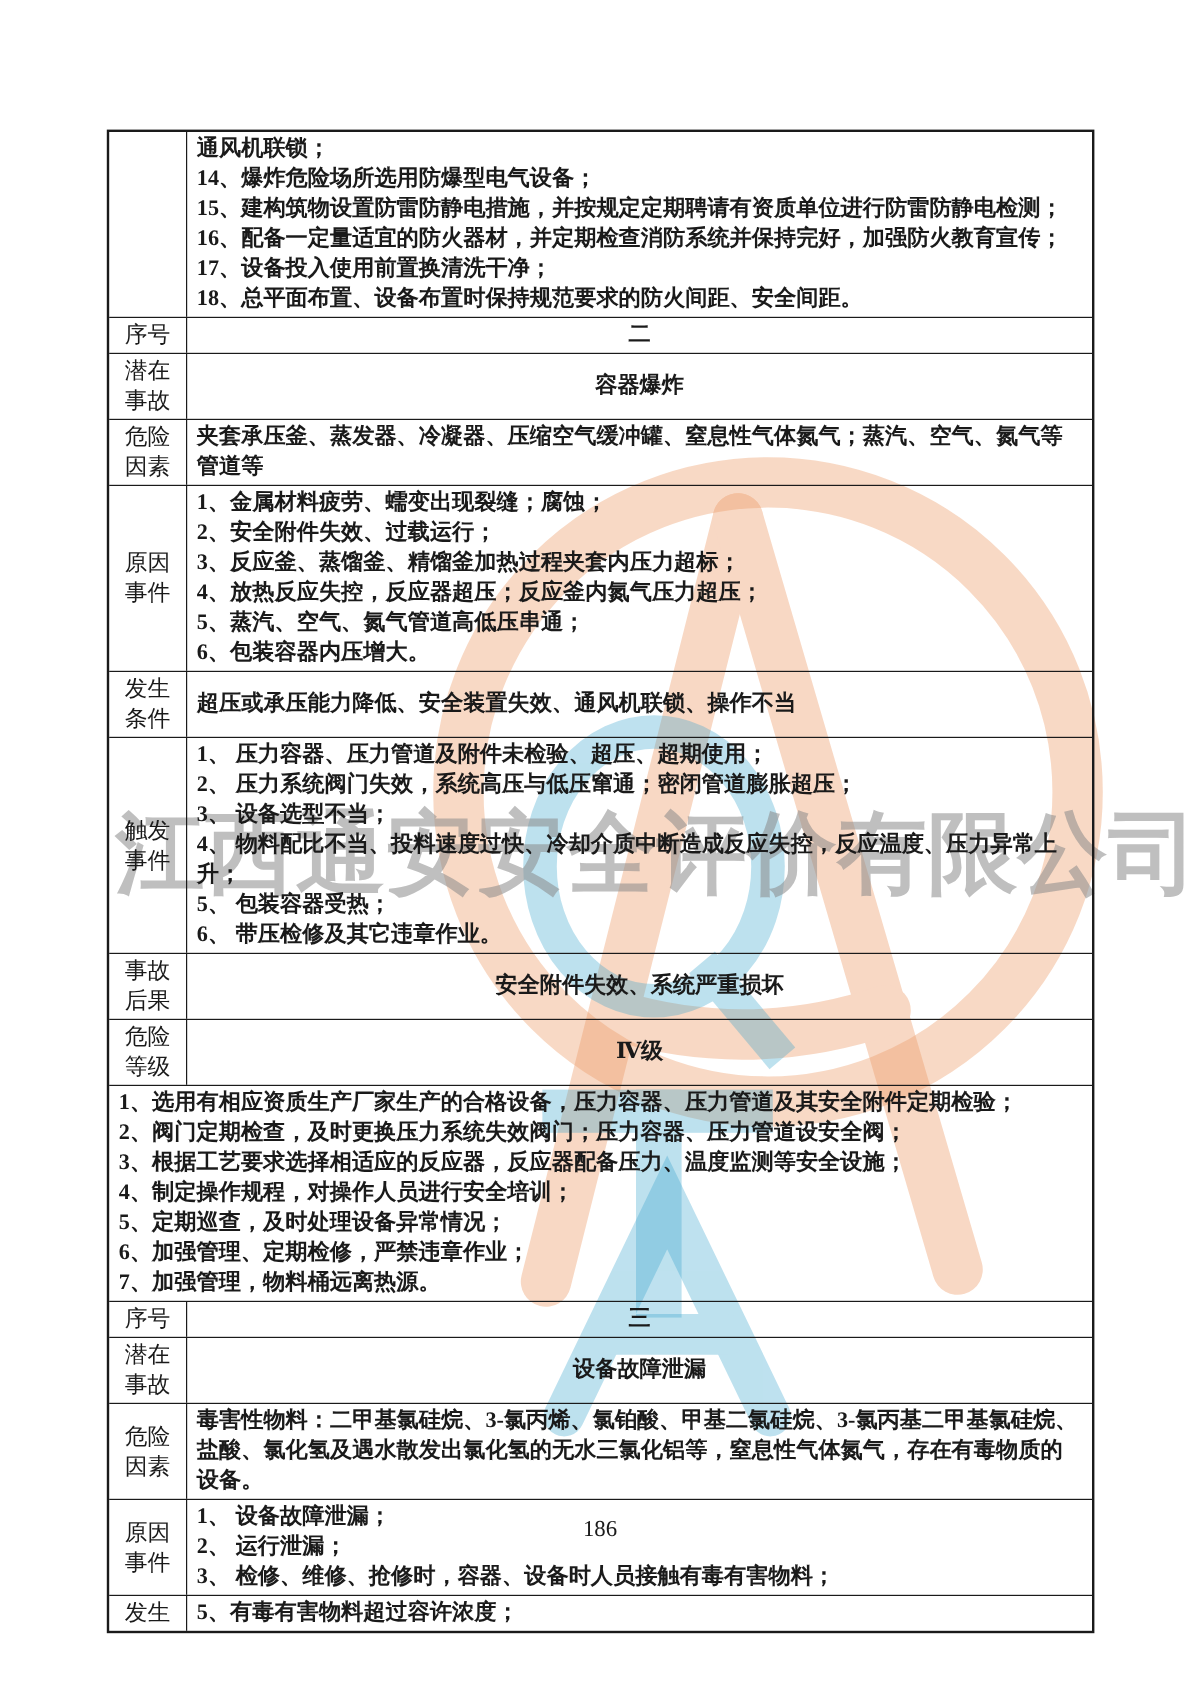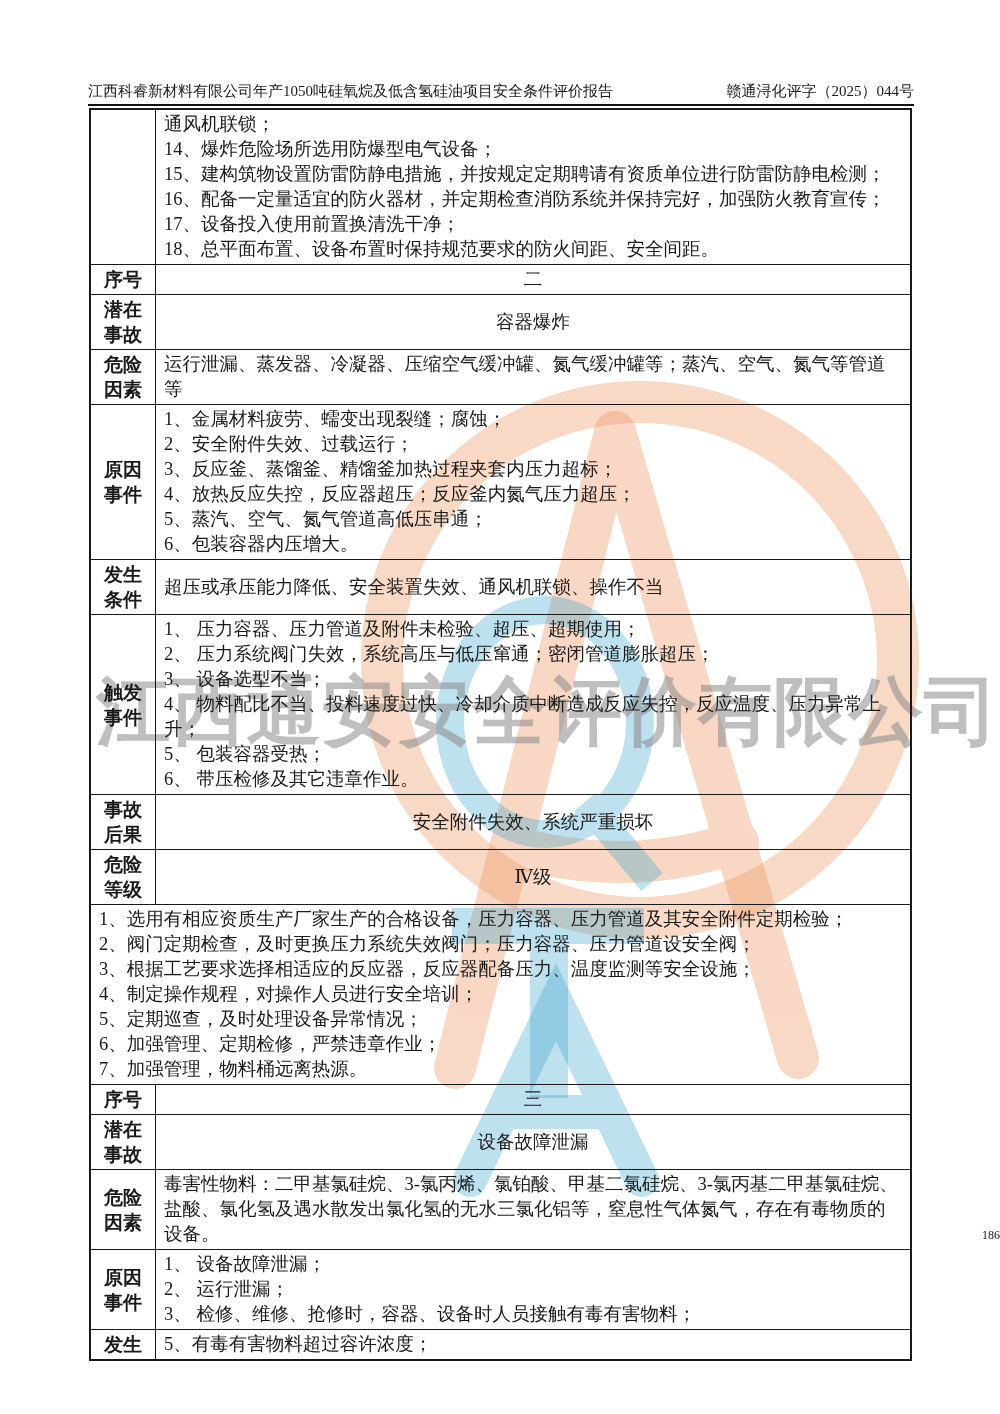--- a/index.html
+++ b/index.html
@@ -67,44 +67,45 @@
   .trow { display: flex; border-bottom: 1.5px solid #1a1a1a; }
   .trow:last-child { border-bottom: none; }
   .tlabel {
     width: 65px;
     flex: 0 0 65px;
     border-right: 1.5px solid #1a1a1a;
     display: flex;
     align-items: center;
     justify-content: center;
     text-align: center;
-    font-weight: bold;
+    font-weight: normal;
     font-size: 19px;
     line-height: 25px;
     white-space: pre-line;
     padding: 2px 1px;
   }
   .tcell {
     flex: 1;
     display: flex;
     align-items: center;
     font-size: 18.5px;
     line-height: 25px;
     white-space: pre-line;
     padding: 2px 8px;
+    font-weight: bold;
   }
   .tcell.center { justify-content: center; text-align: center; }
 
   .page-footer {
     position: absolute;
     left: 0;
-    top: 1228px;
+    top: 1264px;
     width: 100%;
-    text-align: right;
-    font-size: 12px;
+    text-align: center;
+    font-size: 19px;
   }
 </style>
 </head>
 <body>
 
 <div class="page">
 
   <div class="watermark-layer">
     <svg class="wm-svg" viewBox="0 0 1000 1414">
 
@@ -129,24 +130,20 @@
       <g fill="none" stroke-width="34" opacity="0.32" stroke-linecap="round" stroke="#35A3CC">
         <path d="M 470 1180 L 556 1002 L 642 1180"></path>
         <path d="M 508 1112 L 606 1112"></path>
       </g>
     </svg>
     <div class="wm-company">江西通安安全评价有限公司</div>
   </div>
 
   <div class="content-layer">
 
-    <div class="doc-header">
-      <span>江西科睿新材料有限公司年产1050吨硅氧烷及低含氢硅油项目安全条件评价报告</span>
-      <span>赣通浔化评字（2025）044号</span>
-    </div>
 
     <div class="doc-table">
 
       <div class="trow" style="min-height:148px">
         <div class="tlabel"></div>
         <div class="tcell">通风机联锁；
 14、爆炸危险场所选用防爆型电气设备；
 15、建构筑物设置防雷防静电措施，并按规定定期聘请有资质单位进行防雷防静电检测；
 16、配备一定量适宜的防火器材，并定期检查消防系统并保持完好，加强防火教育宣传；
 17、设备投入使用前置换清洗干净；
@@ -160,21 +157,21 @@
 
       <div class="trow" style="min-height:53px">
         <div class="tlabel">潜在
 事故</div>
         <div class="tcell center">容器爆炸</div>
       </div>
 
       <div class="trow" style="min-height:54px">
         <div class="tlabel">危险
 因素</div>
-        <div class="tcell">运行泄漏、蒸发器、冷凝器、压缩空气缓冲罐、氮气缓冲罐等；蒸汽、空气、氮气等管道等</div>
+        <div class="tcell">夹套承压釜、蒸发器、冷凝器、压缩空气缓冲罐、窒息性气体氮气；蒸汽、空气、氮气等管道等</div>
       </div>
 
       <div class="trow" style="min-height:152px">
         <div class="tlabel">原因
 事件</div>
         <div class="tcell">1、金属材料疲劳、蠕变出现裂缝；腐蚀；
 2、安全附件失效、过载运行；
 3、反应釜、蒸馏釜、精馏釜加热过程夹套内压力超标；
 4、放热反应失控，反应器超压；反应釜内氮气压力超压；
 5、蒸汽、空气、氮气管道高低压串通；

